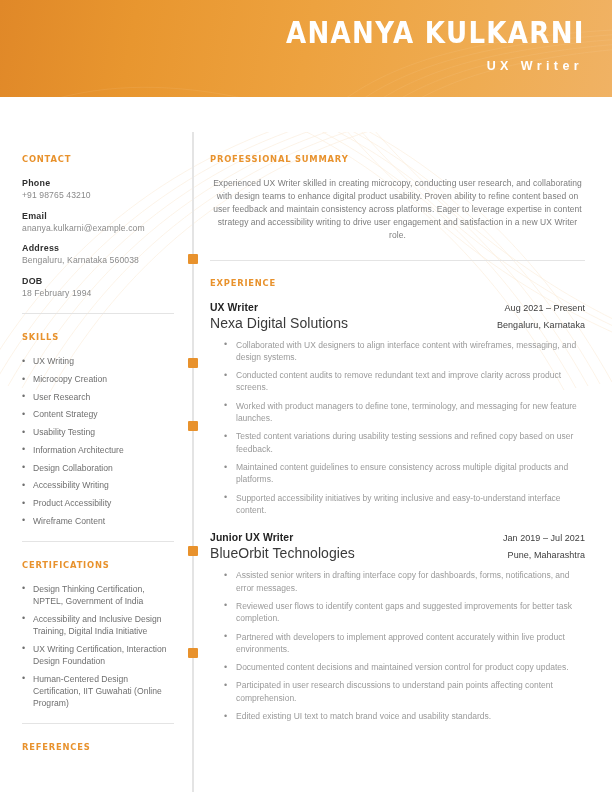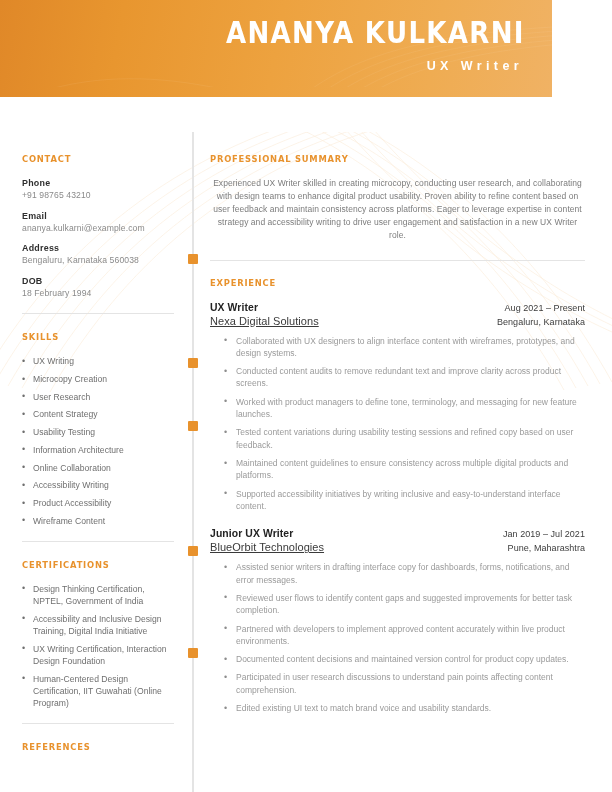--- a/index.html
+++ b/index.html
@@ -12,21 +12,21 @@
   body {
     font-family: "Liberation Sans", sans-serif;
     background: #ffffff;
     position: relative;
     overflow: hidden;
   }
 
   
   .header {
     position: relative;
-    width: 552px;
+    width: 612px;
     height: 97px;
     background: linear-gradient(100deg, #e08828 0%, #e8962f 22%, #eda23f 50%, #efac52 78%, #f0b264 100%);
     overflow: hidden;
   }
   .header-swirls {
     position: absolute;
     inset: 0;
     opacity: 0.28;
     pointer-events: none;
   }
@@ -192,25 +192,24 @@
     color: #232323;
     letter-spacing: 0.1px;
   }
   .job-dates {
     font-size: 9px;
     color: #3d3d3d;
     letter-spacing: 0.05px;
     white-space: nowrap;
   }
   .job-company {
-    font-size: 11px;
+    font-size: 14px;
     color: #3a3a3a;
     letter-spacing: 0.05px;
     margin-top: 2px;
-    text-decoration: underline;
   }
   .job-location {
     font-size: 9px;
     color: #3d3d3d;
     letter-spacing: 0.05px;
     white-space: nowrap;
     margin-top: 2px;
   }
   ul.job-bullets {
     list-style: none;
@@ -319,21 +318,21 @@
 
       <div>
         <div class="sec-head">SKILLS</div>
         <ul class="bullets">
           <li>UX Writing</li>
           <li>Microcopy Creation</li>
           <li>User Research</li>
           <li>Content Strategy</li>
           <li>Usability Testing</li>
           <li>Information Architecture</li>
-          <li>Online Collaboration</li>
+          <li>Design Collaboration</li>
           <li>Accessibility Writing</li>
           <li>Product Accessibility</li>
           <li>Wireframe Content</li>
         </ul>
       </div>
 
       <div class="hrule"></div>
 
       <div>
         <div class="sec-head">CERTIFICATIONS</div>
@@ -368,21 +367,21 @@
         <div class="job">
           <div class="job-row">
             <span class="job-role">UX Writer</span>
             <span class="job-dates">Aug 2021 – Present</span>
           </div>
           <div class="job-row">
             <span class="job-company">Nexa Digital Solutions</span>
             <span class="job-location">Bengaluru, Karnataka</span>
           </div>
           <ul class="job-bullets">
-            <li>Collaborated with UX designers to align interface content with wireframes, prototypes, and design systems.</li>
+            <li>Collaborated with UX designers to align interface content with wireframes, messaging, and design systems.</li>
             <li>Conducted content audits to remove redundant text and improve clarity across product screens.</li>
             <li>Worked with product managers to define tone, terminology, and messaging for new feature launches.</li>
             <li>Tested content variations during usability testing sessions and refined copy based on user feedback.</li>
             <li>Maintained content guidelines to ensure consistency across multiple digital products and platforms.</li>
             <li>Supported accessibility initiatives by writing inclusive and easy-to-understand interface content.</li>
           </ul>
         </div>
 
         <div class="job">
           <div class="job-row">

